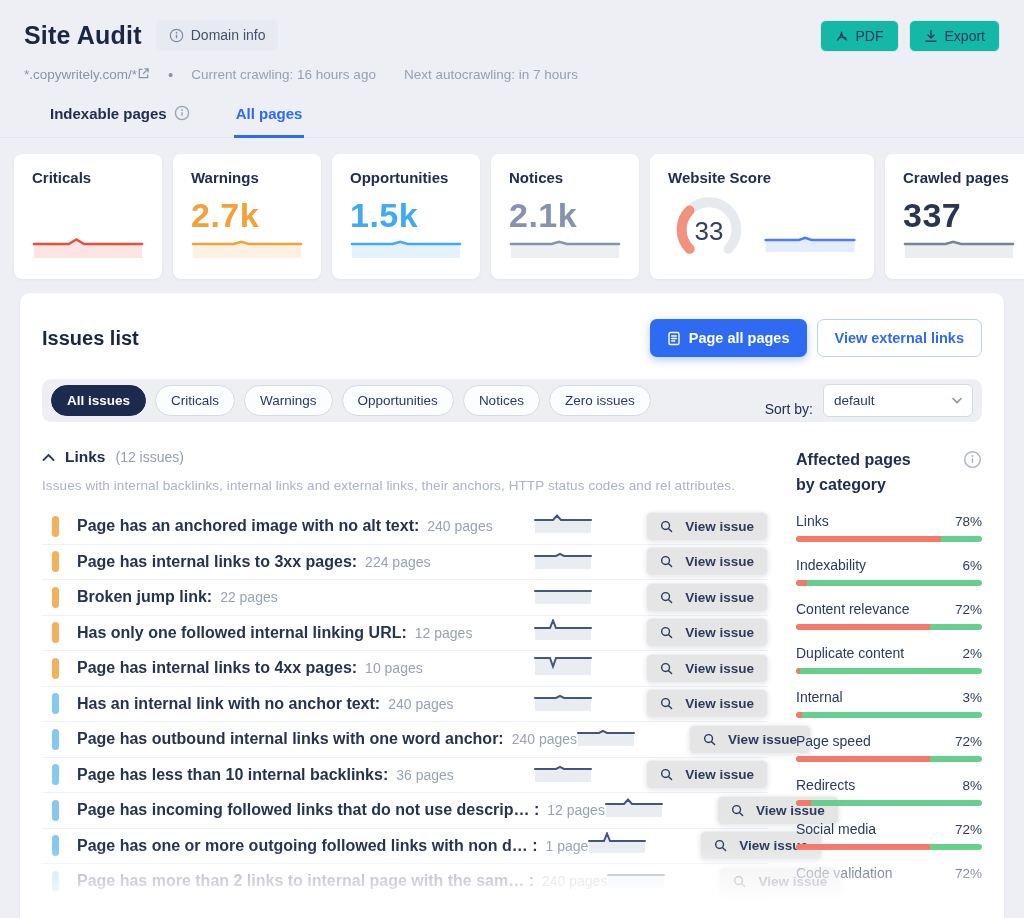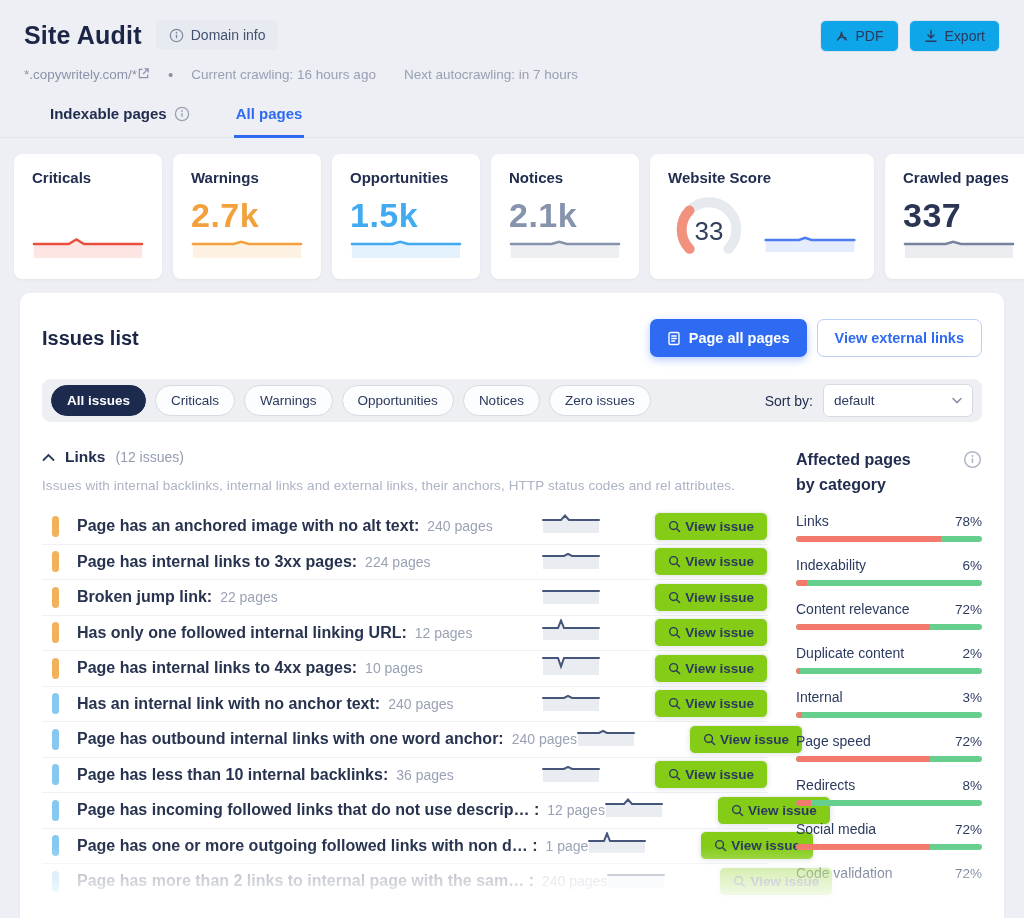--- a/index.html
+++ b/index.html
@@ -9,28 +9,28 @@
     background:#edeff4;
     color:#1e2a4a;
   }
   
   .top { padding:20px 24px 0 24px; display:flex; justify-content:space-between; align-items:flex-start; }
   .title-wrap { display:flex; align-items:center; gap:14px; }
   h1 { font-size:25px; font-weight:800; color:#1b2545; letter-spacing:.2px; }
   .chip { display:inline-flex; align-items:center; gap:7px; background:#e7eaf0; border-radius:5px;
           padding:7px 13px; font-size:14px; color:#445270; border:none; cursor:pointer; font-family:inherit; }
   .hdr-btns { display:flex; gap:10px; }
-  .hdr-btn { display:inline-flex; align-items:center; gap:7px; background:#0ea5e9; border:1px solid #dee3ec;
+  .hdr-btn { display:inline-flex; align-items:center; gap:7px; background:#14b8a6; border:1px solid #dee3ec;
              border-radius:6px; padding:7px 14px; font-size:14px; color:#2c3a5e; cursor:pointer; font-family:inherit; font-weight:500;}
   .sub { padding:14px 24px 0 24px; display:flex; align-items:center; gap:18px; font-size:13.5px; color:#97a0b4; }
   .sub .domain { display:inline-flex; align-items:flex-start; gap:0; color:#8a93a8; }
   .dot { color:#8a93a8; font-size:15px; }
   
   .tabs { margin-top:16px; padding-left:48px; display:flex; gap:42px; border-bottom:1px solid #e2e6ed; }
-  .tab { display:inline-flex; align-items:flex-end; gap:7px; font-size:15px; font-weight:700; color:#222e4f;
+  .tab { display:inline-flex; align-items:flex-start; gap:7px; font-size:15px; font-weight:700; color:#222e4f;
          padding:6px 2px 13px 2px; border:none; background:none; cursor:pointer; font-family:inherit;
          border-bottom:3px solid transparent; margin-bottom:-1px; }
   .tab.active { color:#2e6bf2; border-bottom-color:#2e6bf2; }
   
   .cards { display:flex; gap:11px; margin:16px 14px 0 14px; }
   .card { background:#fff; border-radius:8px; padding:15px 18px 13px 18px; flex:1;
           box-shadow:0 1px 3px rgba(30,42,74,.05); display:flex; flex-direction:column; }
   .card.wide { flex:1.62; }
   .card-label { font-size:15px; font-weight:700; color:#222e4f; }
   .card-value { font-size:34px; font-weight:600; margin-top:10px; letter-spacing:.5px; }
@@ -51,41 +51,41 @@
   .btn-primary { display:inline-flex; align-items:center; gap:8px; background:#2e6bf2; color:#fff; border:none;
                  border-radius:7px; padding:10px 17px; font-size:14.5px; font-weight:600; cursor:pointer; font-family:inherit;
                  box-shadow:0 3px 8px rgba(46,107,242,.35); }
   .btn-outline { background:#fff; color:#2e6bf2; border:1px solid #bcd0f5; border-radius:7px;
                  padding:10px 17px; font-size:14.5px; font-weight:600; cursor:pointer; font-family:inherit; }
   
   .filterbar { margin-top:22px; background:#edeff3; border-radius:9px; padding:5px 9px; display:flex; align-items:center; gap:9px; }
   .pill { border-radius:999px; padding:7px 15px; font-size:13.5px; cursor:pointer; font-family:inherit;
           background:#fcfdfe; border:1px solid #d5dae3; color:#2b3a5e; font-weight:500; }
   .pill.active { background:#1c2a4e; border-color:#1c2a4e; color:#fff; font-weight:700; }
-  .sortwrap { margin-left:auto; display:flex; align-items:center; gap:10px; }
+  .sortwrap { margin-left:auto; display:flex; align-items:flex-end; gap:10px; }
   .sort-label { font-size:14px; color:#222e4f; }
   .select { display:flex; align-items:center; justify-content:space-between; width:150px; background:#fff;
             border:1px solid #d5dae3; border-radius:6px; padding:8px 10px; font-size:13.5px; color:#2b3a5e; cursor:pointer; }
   
   .cols { display:flex; gap:28px; margin-top:26px; }
   .col-left { flex:1; min-width:0; }
   .col-right { width:186px; flex:none; }
   .sec-head { display:flex; align-items:center; gap:10px; }
   .sec-title { font-size:15.5px; font-weight:800; color:#222e4f; }
   .sec-count { font-size:14px; color:#939cb0; }
   .sec-desc { margin-top:12px; font-size:13.5px; color:#abb3c4; letter-spacing:.1px; }
   
   .issues { margin-top:16px; }
   .issue-row { display:flex; align-items:center; height:35.5px; border-bottom:1px solid #eef1f5; }
   .issue-row.faded { opacity:.5; }
   .sev-bar { width:7px; height:21px; border-radius:4px; flex:none; margin:0 18px 0 10px; }
   .issue-label { font-size:16px; font-weight:700; color:#27334f; white-space:nowrap; }
   .issue-count { font-size:14px; color:#99a2b5; margin-left:8px; white-space:nowrap; }
   .spark-cell { margin-left:auto; flex:none; width:58px; }
-  .view-btn { display:inline-flex; align-items:center; gap:4px; background:#84cc16; border:1px solid #eceff4;
+  .view-btn { display:inline-flex; align-items:center; gap:12px; background:#e5e5e5; border:1px solid #eceff4;
               box-shadow:0 1px 5px rgba(30,42,74,.12); border-radius:6px; padding:6px 13px; font-size:13.5px;
               font-weight:600; color:#2b3a5e; cursor:pointer; font-family:inherit; margin-left:54px; flex:none; }
   
   .aff-head { display:flex; justify-content:space-between; align-items:flex-start; }
   .aff-title { font-size:16px; font-weight:800; color:#222e4f; line-height:1.55; width:130px; }
   .cat { margin-top:15px; }
   .cat-row { display:flex; justify-content:space-between; align-items:baseline; }
   .cat-label { font-size:14px; color:#2b3a5e; font-weight:500; }
   .cat-pct { font-size:13.5px; color:#2b3a5e; }
   .cat-bar { margin-top:7px; height:6px; border-radius:3px; background:#66cf8d; overflow:hidden; }

